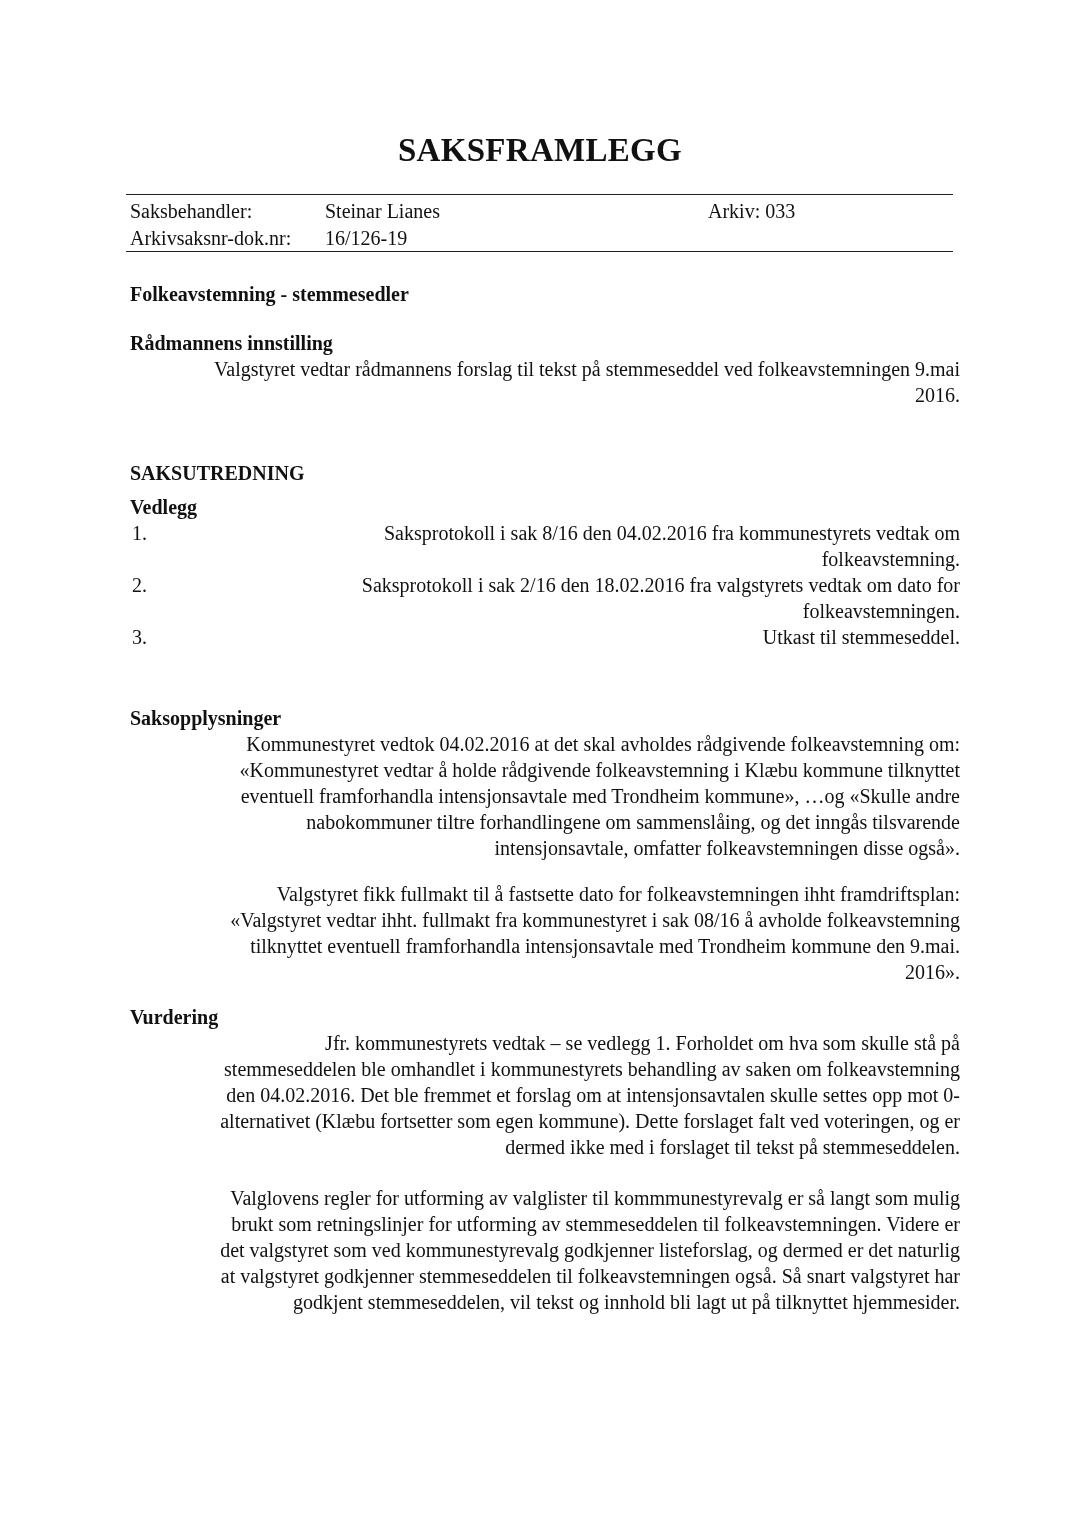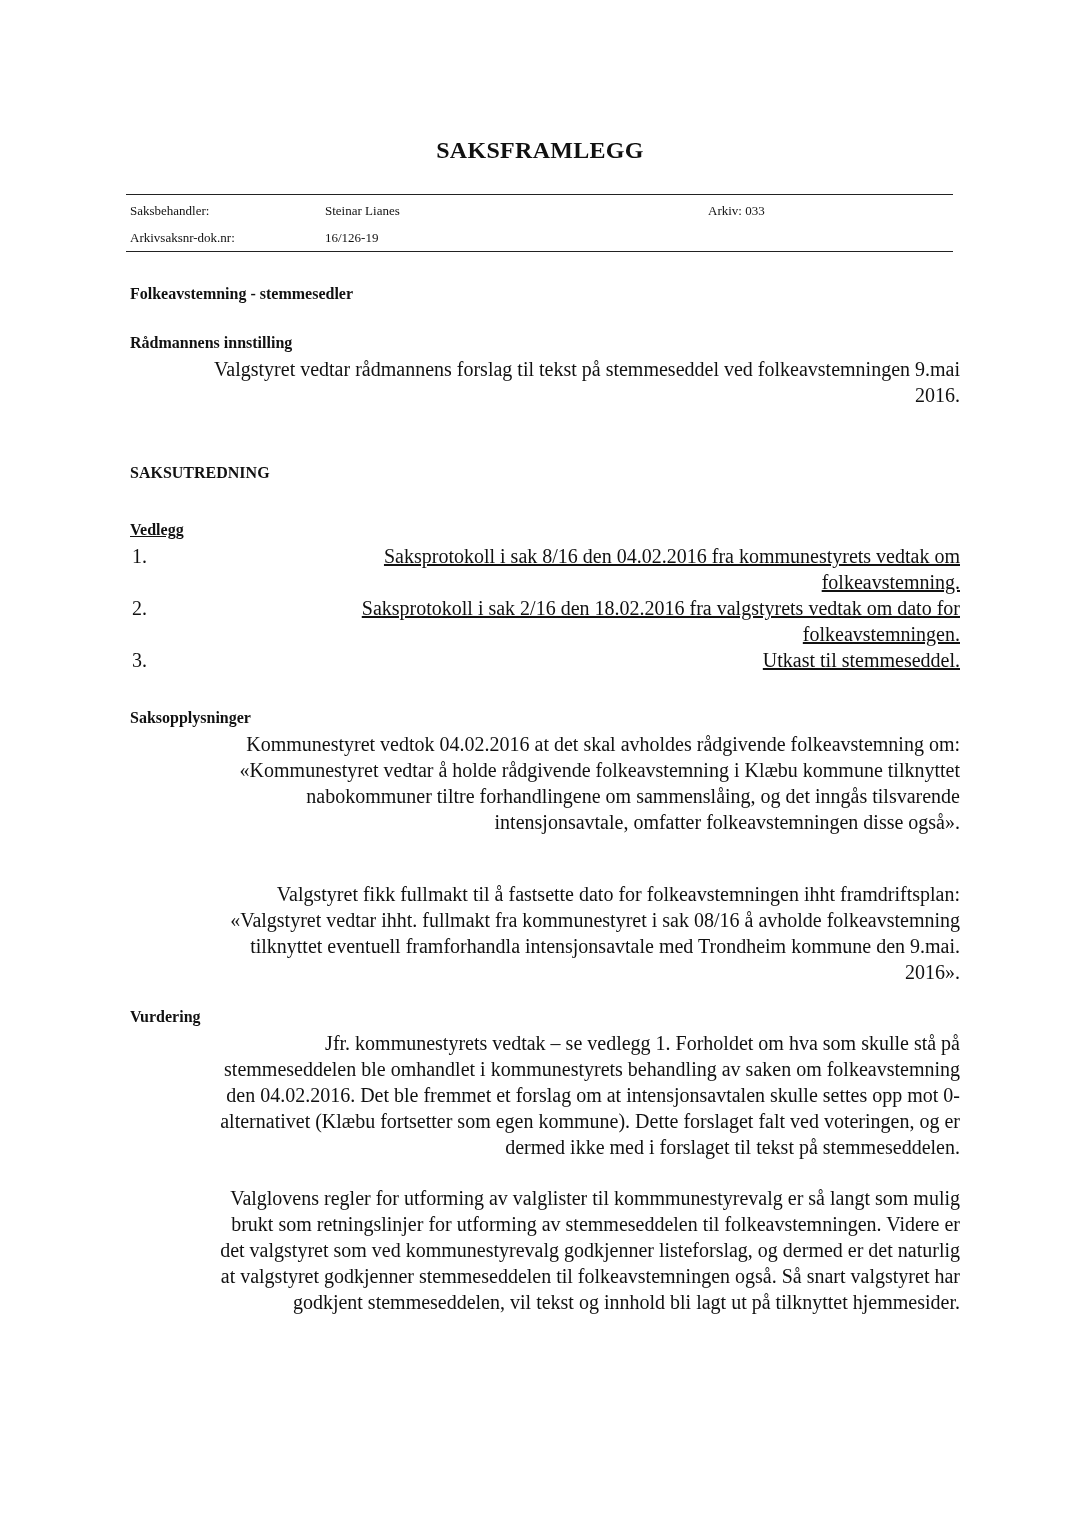--- a/index.html
+++ b/index.html
@@ -22,57 +22,57 @@
       width: 1080px;
       height: 1536px;
     }
     .title {
       position: absolute;
       left: 0;
       width: 1080px;
       top: 130px;
       text-align: center;
       font-weight: bold;
-      font-size: 24px;
+      font-size: 33px;
       letter-spacing: 0.3px;
       line-height: 40px;
     }
     .rule {
       position: absolute;
       left: 126px;
       width: 827px;
       height: 0;
       border-top: 1.6px solid #222;
     }
     .rule.top { top: 194px; }
     .rule.bottom { top: 251px; }
     .meta-row {
       position: absolute;
       left: 130px;
       width: 820px;
-      font-size: 13px;
+      font-size: 20px;
       line-height: 26px;
       height: 26px;
     }
     .meta-row .lbl { position: absolute; left: 0; }
     .meta-row .val { position: absolute; left: 195px; }
     .meta-row .arkiv { position: absolute; left: 578px; }
     .meta-row.r1 { top: 198px; }
     .meta-row.r2 { top: 225px; }
 
     .block {
       position: absolute;
       left: 130px;
       width: 830px;
       font-size: 20px;
       line-height: 26px;
     }
     .h {
       font-weight: bold;
-      font-size: 16px;
+      font-size: 20px;
       line-height: 26px;
       display: block;
     }
     .line { display: block; white-space: nowrap; text-align: right; }
     .it { }
 
     ol.vedlegg {
       list-style: none;
       margin: 0;
       padding: 0;
@@ -115,21 +115,21 @@
   <div class="block" style="top:330px;">
     <span class="h">Rådmannens innstilling</span>
     <span class="line">Valgstyret vedtar rådmannens forslag til tekst på stemmeseddel ved folkeavstemningen 9.mai</span>
     <span class="line">2016.</span>
   </div>
 
   <div class="block" style="top:460px;">
     <span class="h">SAKSUTREDNING</span>
   </div>
 
-  <div class="block" style="top:517px;text-decoration:underline;">
+  <div class="block" style="top:494px;">
     <span class="h">Vedlegg</span>
     <ol class="vedlegg">
       <li>
         <span class="num">1.</span>
         <span class="line">Saksprotokoll i sak 8/16 den 04.02.2016 fra kommunestyrets vedtak om</span>
         <span class="line">folkeavstemning.</span>
       </li>
       <li>
         <span class="num">2.</span>
         <span class="line">Saksprotokoll i sak 2/16 den 18.02.2016 fra valgstyrets vedtak om dato for</span>
@@ -139,20 +139,21 @@
         <span class="num">3.</span>
         <span class="line">Utkast til stemmeseddel.</span>
       </li>
     </ol>
   </div>
 
   <div class="block" style="top:693px;margin-top:12px;">
     <span class="h">Saksopplysninger</span>
     <span class="line">Kommunestyret vedtok 04.02.2016 at det skal avholdes rådgivende folkeavstemning om:</span>
     <span class="line it">«Kommunestyret vedtar å holde rådgivende folkeavstemning i Klæbu kommune tilknyttet</span>
+    <span class="line"><span class="it">eventuell framforhandla intensjonsavtale med Trondheim kommune»,</span><span> …og </span><span class="it">«Skulle andre</span></span>
     <span class="line it">nabokommuner tiltre forhandlingene om sammenslåing, og det inngås tilsvarende</span>
     <span class="line it">intensjonsavtale, omfatter folkeavstemningen disse også».</span>
   </div>
 
   <div class="block" style="top:875px;margin-top:6px;">
     <span class="line">Valgstyret fikk fullmakt til å fastsette dato for folkeavstemningen ihht framdriftsplan:</span>
     <span class="line it">«Valgstyret vedtar ihht. fullmakt fra kommunestyret i sak 08/16 å avholde folkeavstemning</span>
     <span class="line it">tilknyttet eventuell framforhandla intensjonsavtale med Trondheim kommune den 9.mai.</span>
     <span class="line it">2016».</span>
   </div>

